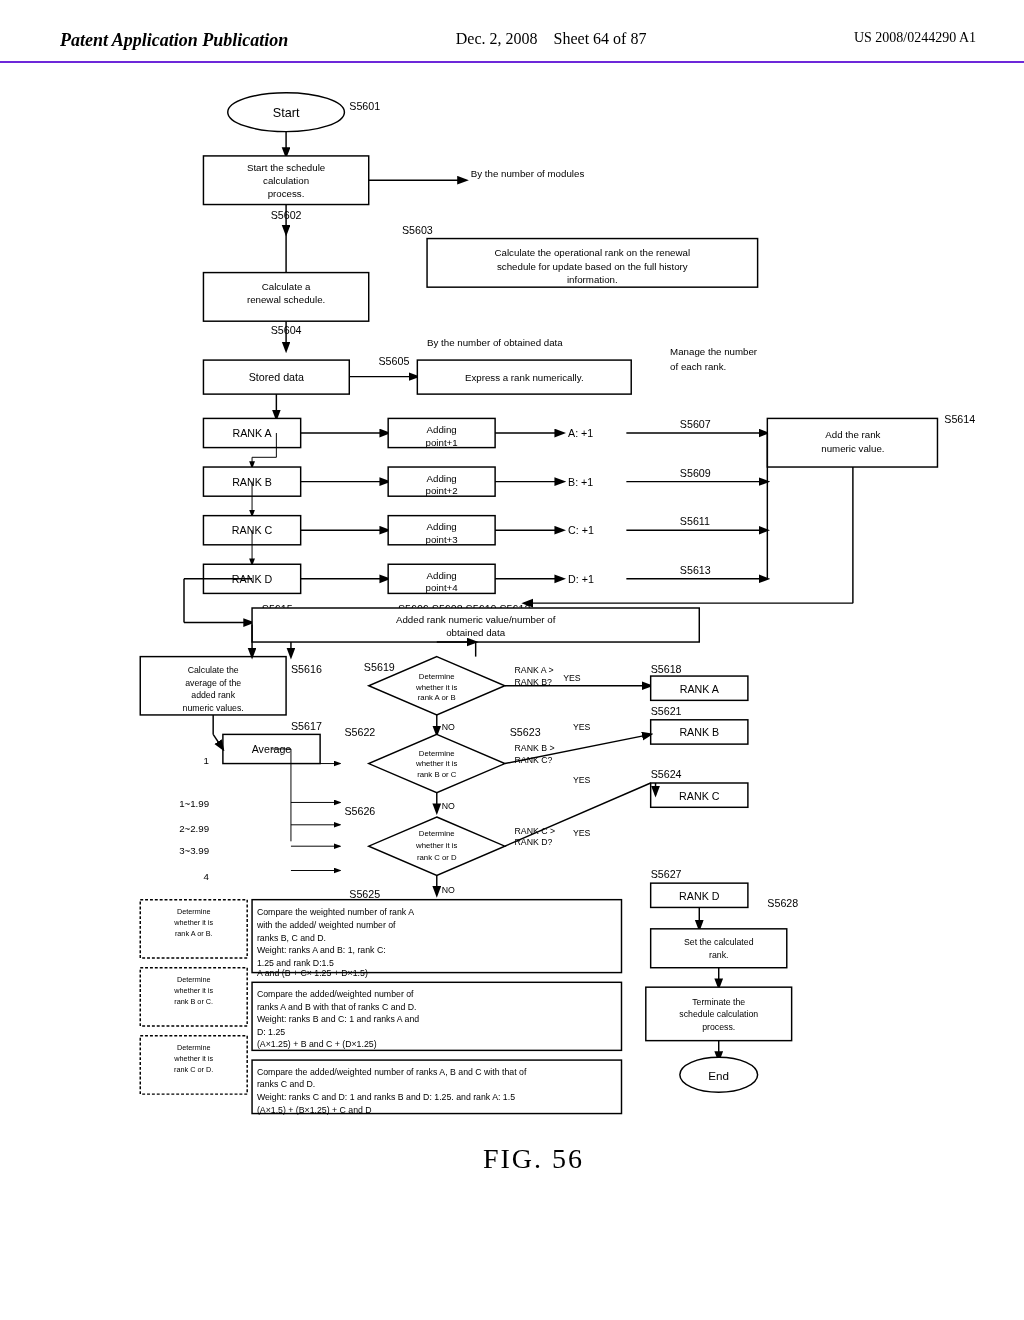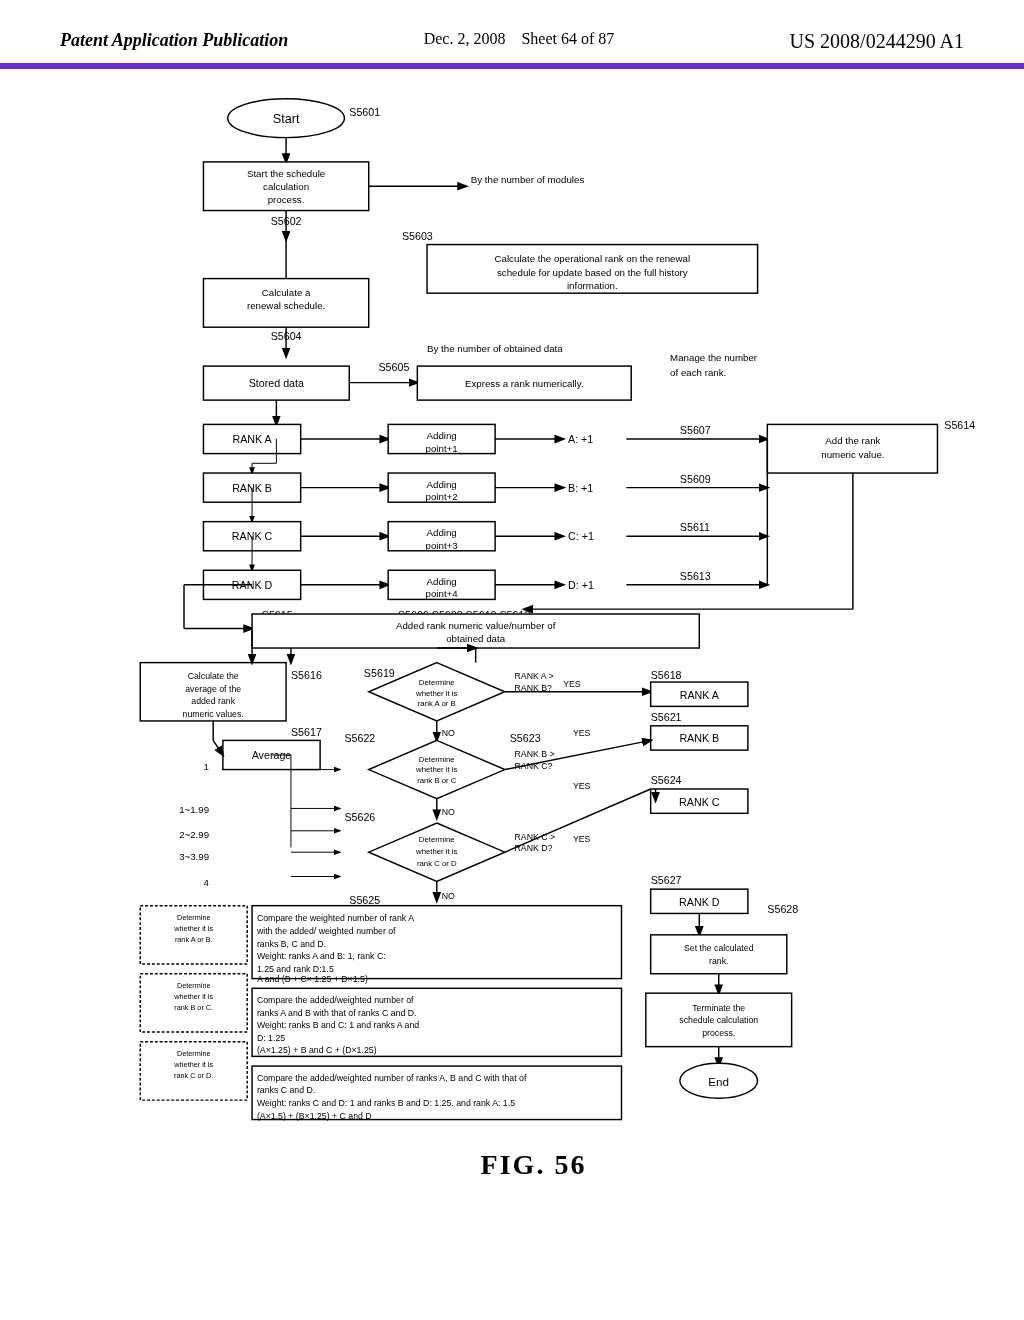--- a/index.html
+++ b/index.html
@@ -15,56 +15,56 @@
       width: 1024px;
       min-height: 1320px;
       background: #fff;
       padding: 0;
       position: relative;
     }
     .header {
       display: flex;
       justify-content: space-between;
       align-items: flex-start;
-      padding: 30px 60px 10px 60px;
-      border-bottom: 6px solid #6d28d9;
+      padding: 30px 48px 10px 60px;
+      border-bottom: 2px solid #6d28d9;
       font-family: Liberation Serif, serif;
     }
     .header-left {
       font-size: 18px;
       font-weight: bold;
       font-style: italic;
     }
     .header-center {
       font-size: 16px;
       text-align: center;
     }
     .header-right {
-      font-size: 20px;
+      font-size: 14px;
       margin-left: 40px;
     }
     .diagram-area {
       padding: 20px 40px 20px 60px;
       position: relative;
       margin-left: 23px;
     }
     .diagram-img-container {
       width: 100%;
       display: flex;
       justify-content: center;
     }
     
     .flowchart-svg {
       width: 900px;
       height: 1050px;
     }
     .fig-caption {
       text-align: center;
       font-size: 28px;
-      font-weight: bold;
+      font-weight: normal;
       margin-top: 10px;
       letter-spacing: 2px;
     }
   </style>
 </head>
 <body>
 
 <div class="page">
   <div class="header">
     <div class="header-left">Patent Application Publication</div>

